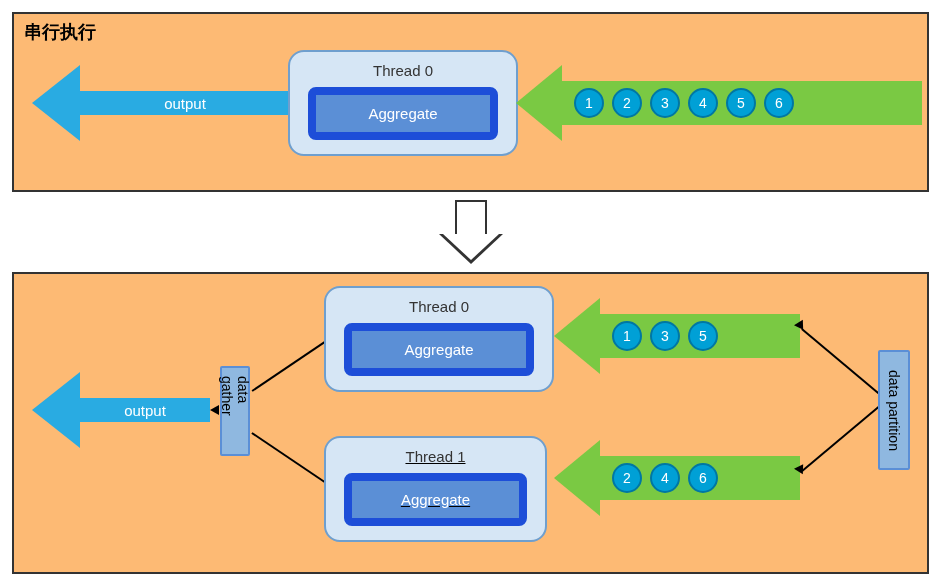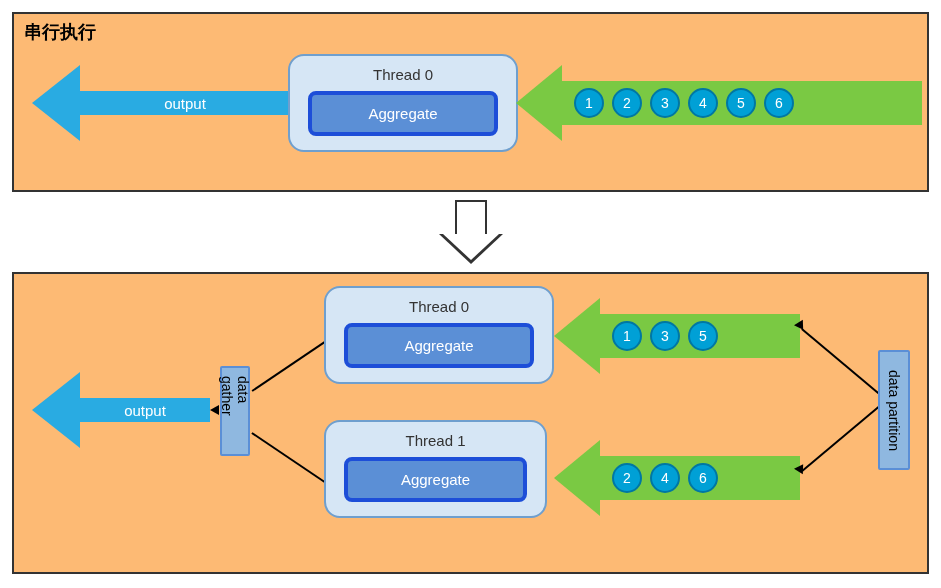--- a/index.html
+++ b/index.html
@@ -59,21 +59,21 @@
     text-align:center;
     flex:0 0 auto;
   }
   .thread-box .tname {
     font-size:15px;
     color:#333;
     margin-bottom:8px;
   }
   .agg-box {
     background:#5b8fd6;
-    border:4px solid #1d4ed8;
+    border:8px solid #1d4ed8;
     border-radius:8px;
     color:#fff;
     padding:10px 36px;
     font-size:15px;
   }
   
   .green-arrow {
     display:flex;
     align-items:center;
     flex:0 0 auto;
@@ -226,21 +226,21 @@
     </div>
     <div class="green-arrow" style="position:absolute;left:530px;top:18px;">
       <div class="ghead"></div>
       <div class="gshaft" style="width:200px;">
         <span class="circ">1</span>
         <span class="circ">3</span>
         <span class="circ">5</span>
       </div>
     </div>
 
-    <div class="thread-box" style="position:absolute;left:300px;top:140px;width:223px;">
+    <div class="thread-box" style="position:absolute;left:300px;top:156px;width:223px;text-decoration:underline;">
       <div class="tname">Thread 1</div>
       <div class="agg-box">Aggregate</div>
     </div>
     <div class="green-arrow" style="position:absolute;left:530px;top:160px;">
       <div class="ghead"></div>
       <div class="gshaft" style="width:200px;">
         <span class="circ">2</span>
         <span class="circ">4</span>
         <span class="circ">6</span>
       </div>

